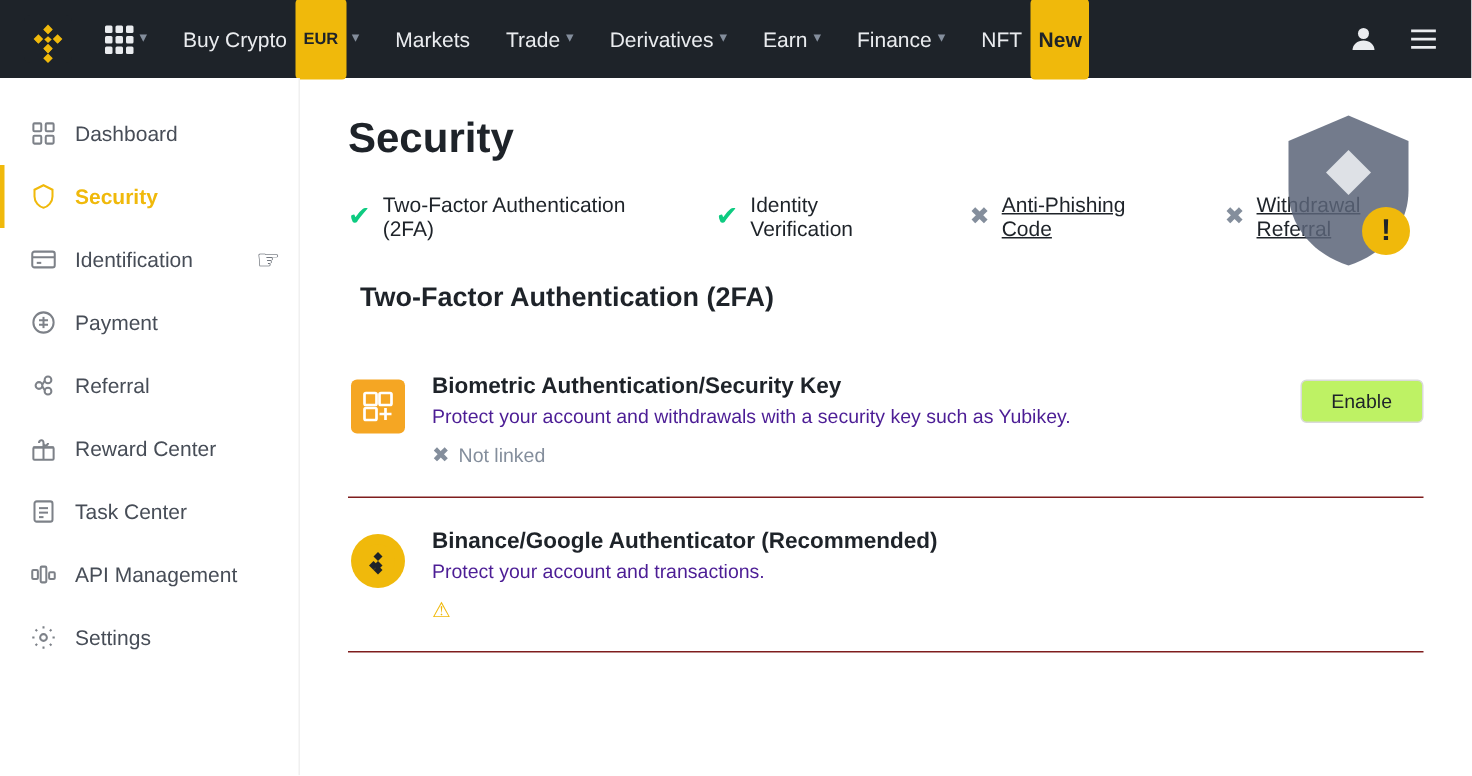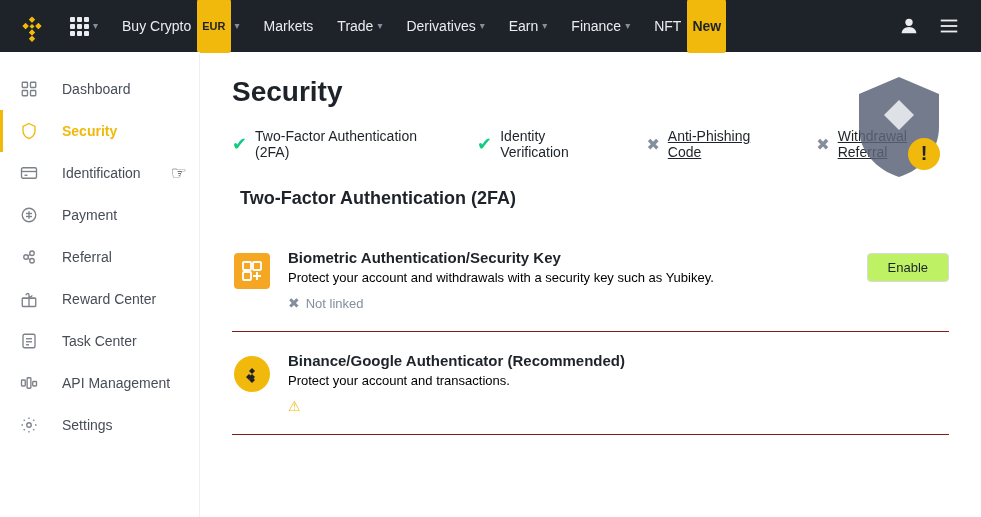--- a/index.html
+++ b/index.html
@@ -36,21 +36,21 @@
 
     
     .main-layout { display: flex; flex: 1; overflow: hidden; }
 
     
     .sidebar {
       width: 200px; background: #fff; border-right: 1px solid #f0f0f0;
       padding: 16px 0; flex-shrink: 0; overflow-y: auto;
     }
     .sidebar-item {
-      display: flex; align-items: center; gap: 24px; padding: 12px 20px;
+      display: flex; align-items: center; gap: 12px; padding: 12px 20px;
       cursor: pointer; color: #474d57; font-size: 14px; position: relative;
     }
     .sidebar-item.active {
       color: #f0b90b; font-weight: 600;
       border-left: 3px solid #f0b90b;
       padding-left: 17px;
     }
     .sidebar-icon { width: 18px; height: 18px; flex-shrink: 0; opacity: 0.7; }
     .sidebar-item.active .sidebar-icon { opacity: 1; }
     .cursor-hint { position: absolute; right: 12px; font-size: 18px; color: #474d57; }
@@ -75,21 +75,21 @@
     .section-title { font-size: 18px; font-weight: 600; margin-bottom: 20px; padding-left: 8px; }
 
     
     .auth-item {
       display: flex; gap: 16px; padding: 20px 0; border-bottom: 1px solid #7f1d1d;
       align-items: flex-start;
     }
     .auth-icon-wrap { width: 40px; height: 40px; flex-shrink: 0; margin-top: 2px; display: flex; align-items: center; justify-content: center; }
     .auth-content { flex: 1; }
     .auth-title { font-size: 15px; font-weight: 600; margin-bottom: 4px; }
-    .auth-desc { font-size: 13px; color: #000000; margin-bottom: 10px; }
+    .auth-desc { font-size: 13px; color: #4c1d95; margin-bottom: 10px; }
     .auth-status { display: flex; align-items: center; gap: 6px; font-size: 13px; color: #848e9c; }
     .auth-status-x { color: #848e9c; font-size: 14px; }
     .auth-status-warn { color: #f0b90b; font-size: 14px; }
     .enable-btn {
       background: #bef264; border: 1px solid #d9d9d9; color: #1e2329;
       padding: 6px 20px; border-radius: 4px; cursor: pointer; font-size: 13px;
       font-weight: 500; margin-top: 4px; align-self: flex-start; flex-shrink: 0;
     }
 
     

